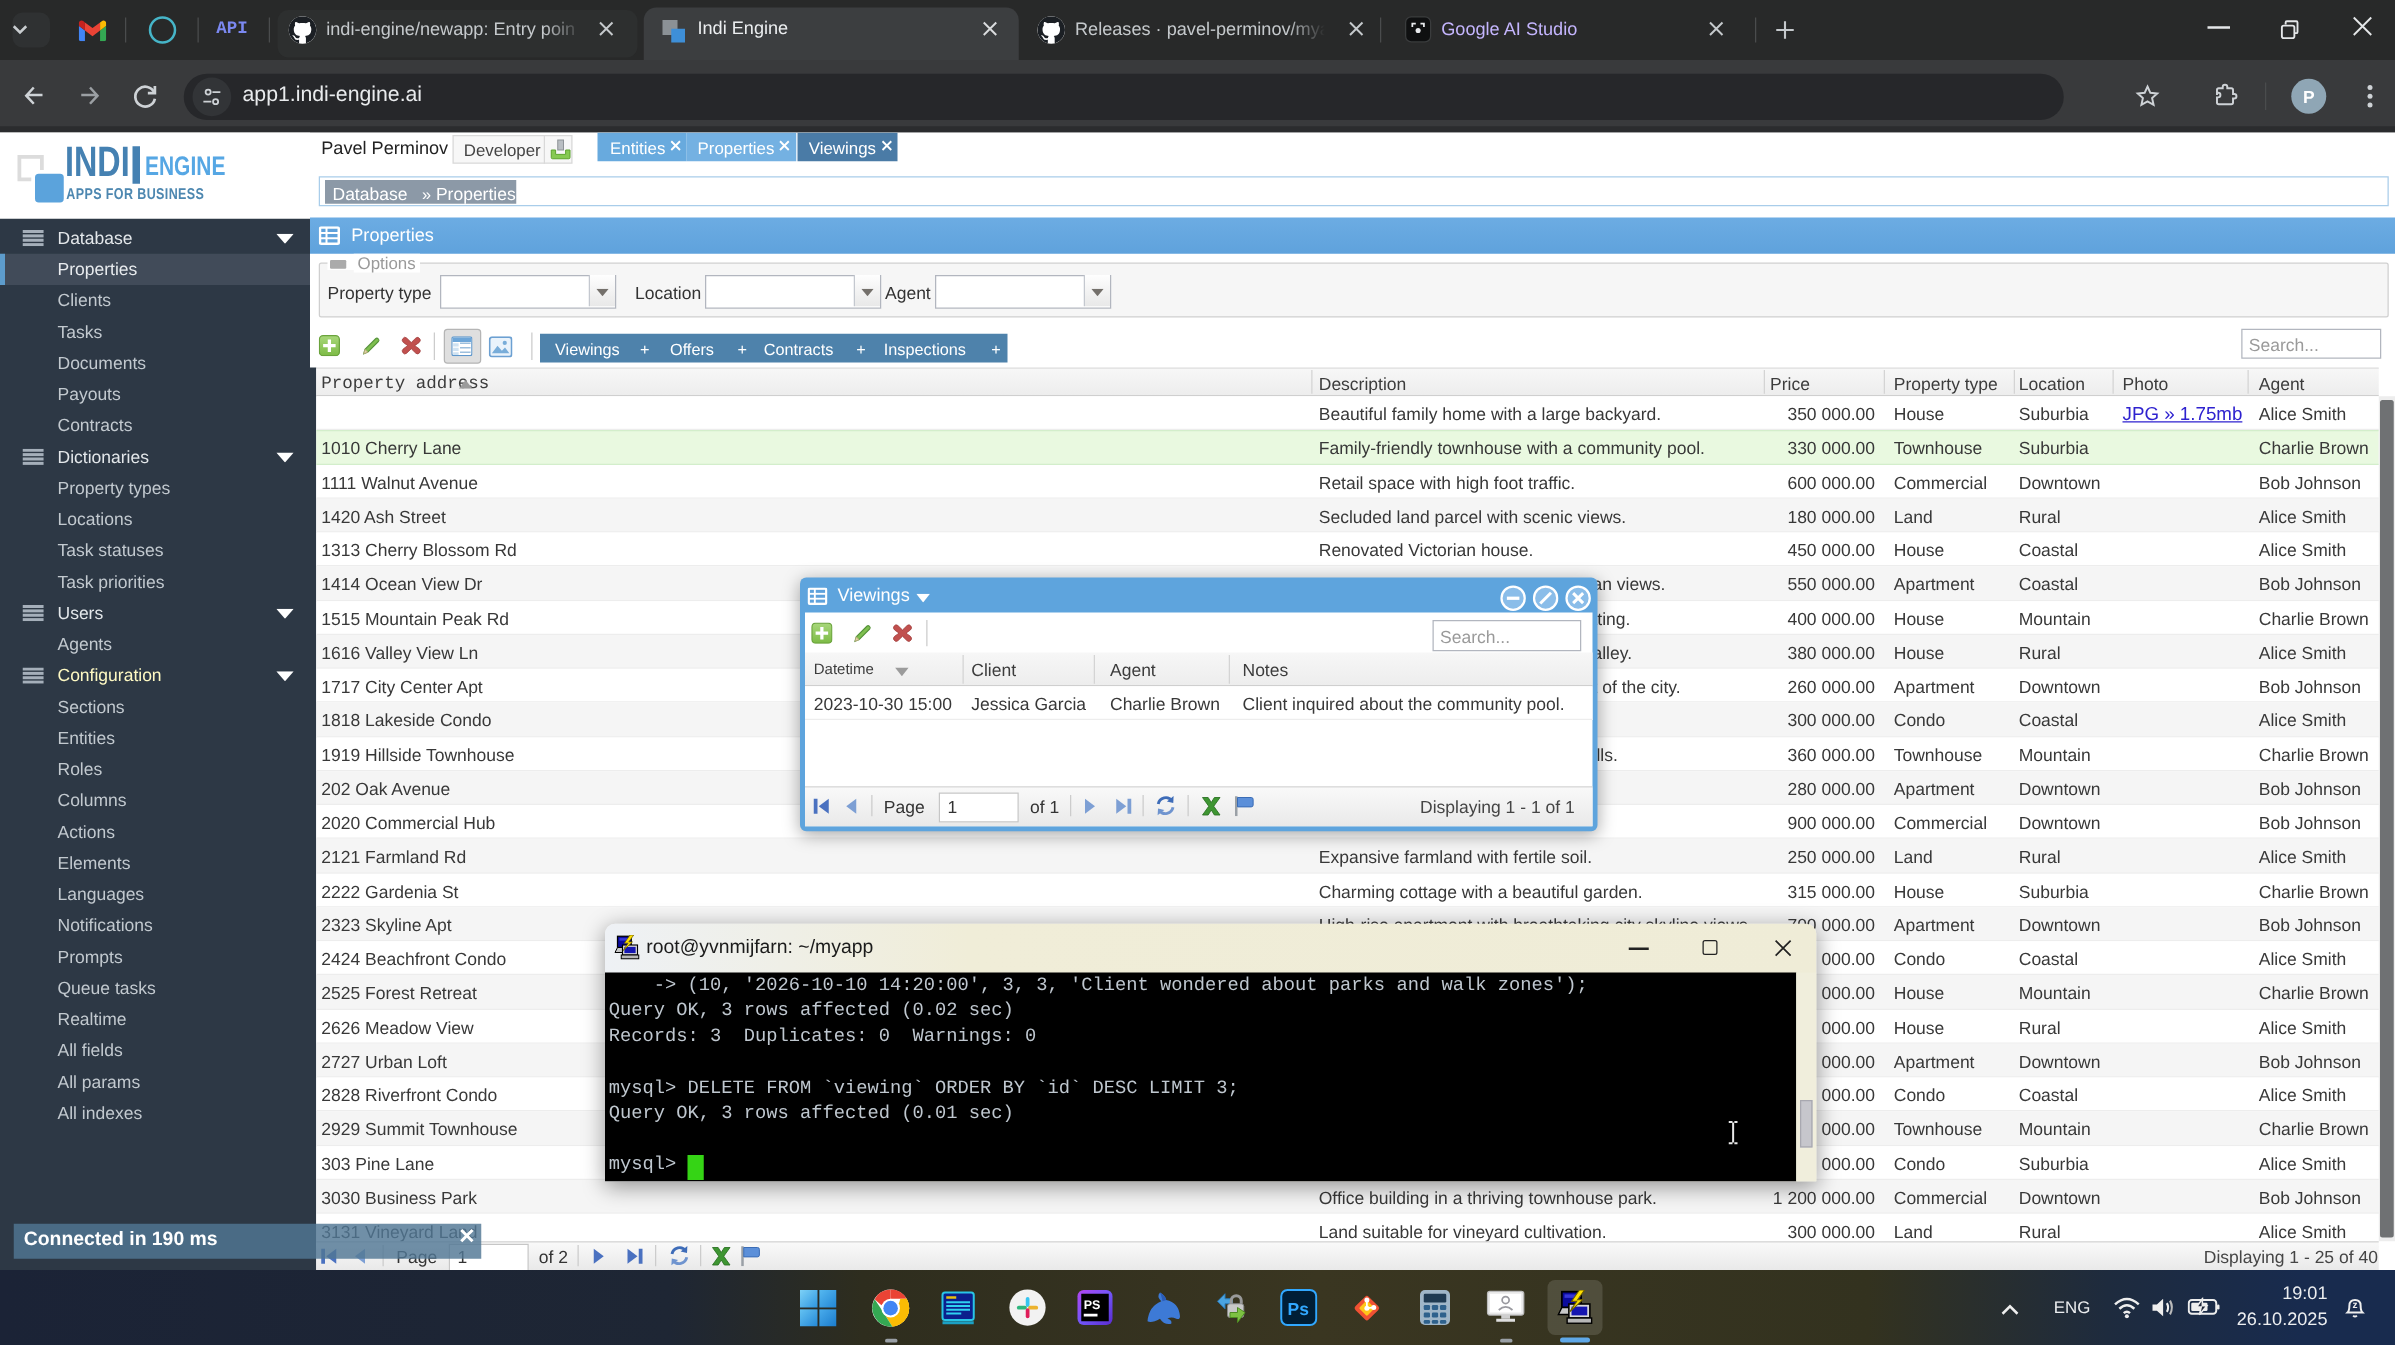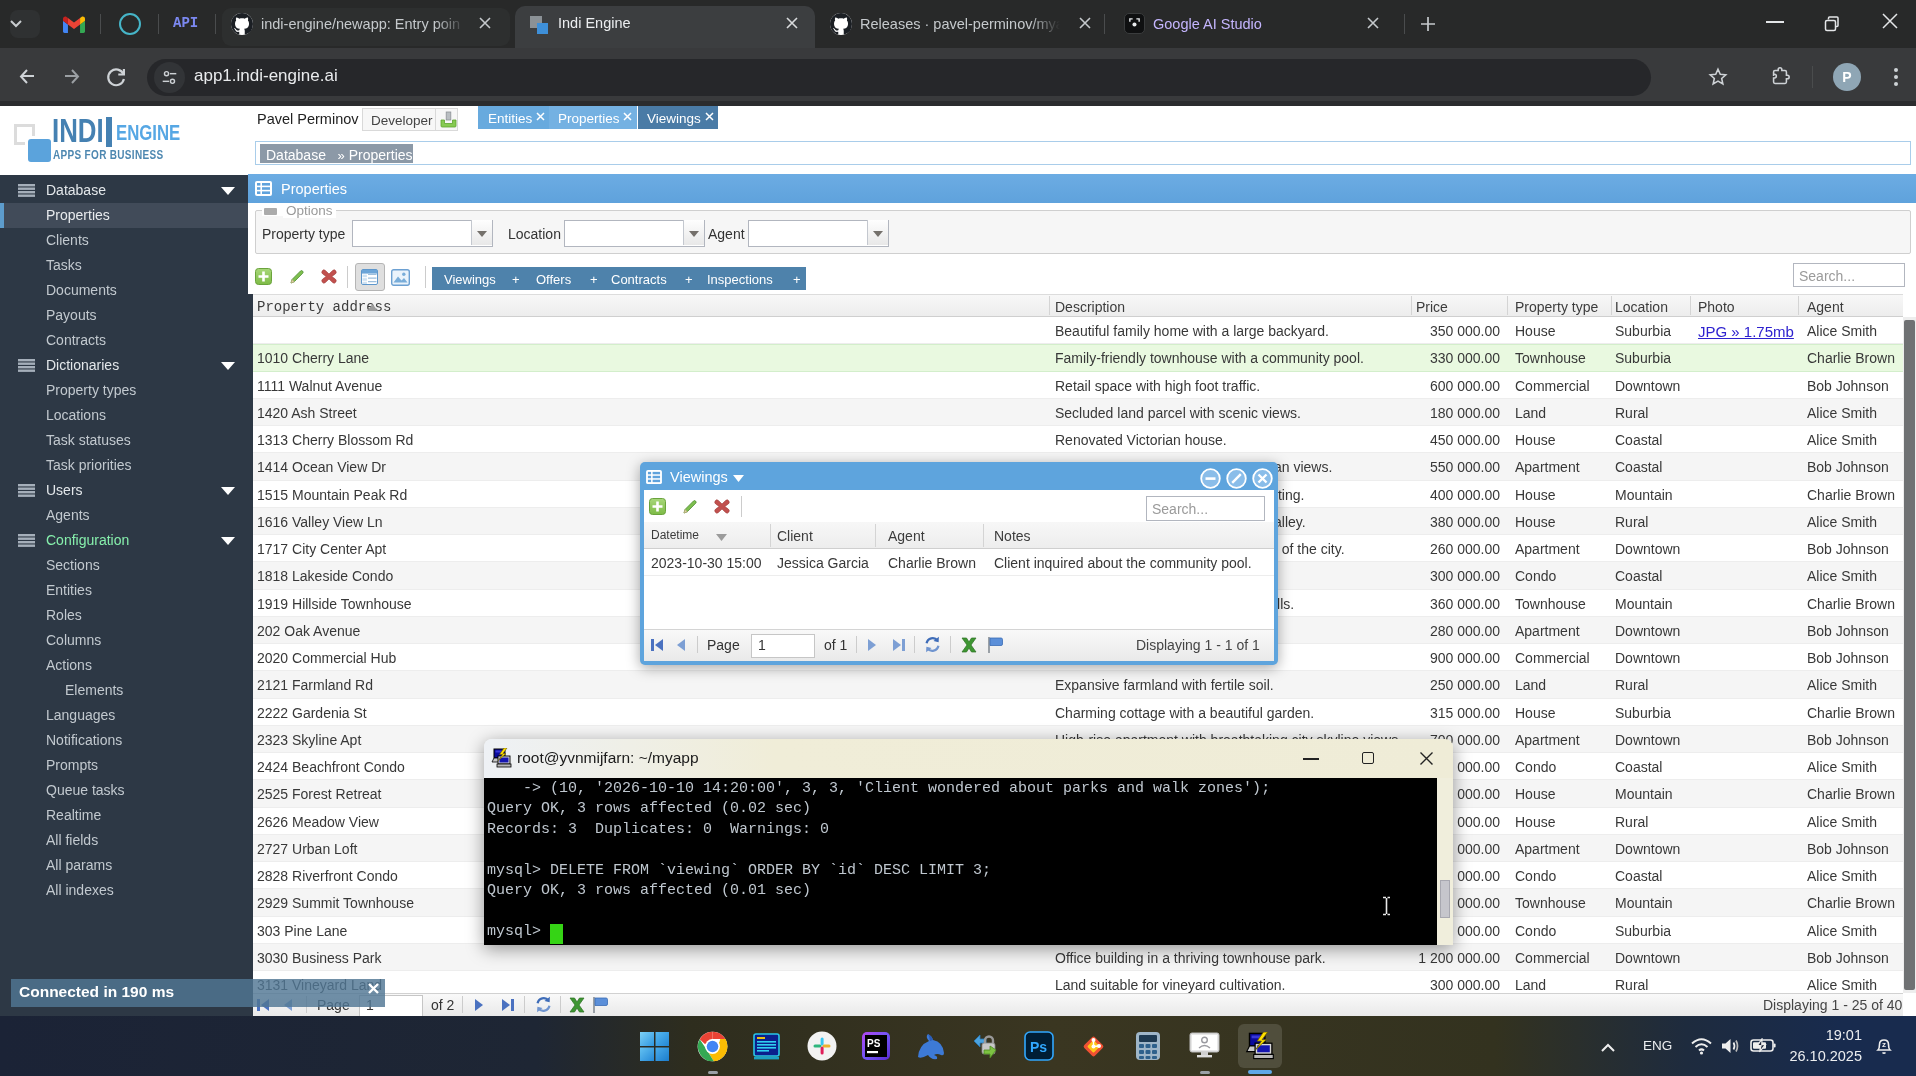--- a/index.html
+++ b/index.html
@@ -234,32 +234,32 @@
         </div>
     <div class="abs" style="left:46px;top:332px;color:#c2c9cf;font-size:14px;">Agents</div>
     <div class="abs" style="left:18px;top:359px;">
           <svg width="17" height="13" viewBox="0 0 17 13">
             <rect x="0" y="0" width="17" height="2.4" fill="#a5afba"></rect>
             <rect x="0" y="3.5" width="17" height="2.4" fill="#a5afba"></rect>
             <rect x="0" y="7" width="17" height="2.4" fill="#a5afba"></rect>
             <rect x="0" y="10.5" width="17" height="2.4" fill="#a5afba"></rect>
           </svg>
         </div>
-    <div class="abs" style="left:46px;top:357px;color:#86efac;font-size:14px;">Configuration</div>
+    <div class="abs" style="left:46px;top:357px;color:#fef9c3;font-size:14px;">Configuration</div>
     <div class="abs" style="left:221px;top:362px;">
           <svg width="14" height="8" viewBox="0 0 14 8">
             <path d="M0 0 L14 0 L7 8 Z" fill="#ffffff"></path>
           </svg>
         </div>
     <div class="abs" style="left:46px;top:382px;color:#c2c9cf;font-size:14px;">Sections</div>
     <div class="abs" style="left:46px;top:407px;color:#c2c9cf;font-size:14px;">Entities</div>
     <div class="abs" style="left:46px;top:432px;color:#c2c9cf;font-size:14px;">Roles</div>
     <div class="abs" style="left:46px;top:457px;color:#c2c9cf;font-size:14px;">Columns</div>
     <div class="abs" style="left:46px;top:482px;color:#c2c9cf;font-size:14px;">Actions</div>
-    <div class="abs" style="left:46px;top:507px;color:#c2c9cf;font-size:14px;margin-left:19px;">Elements</div>
+    <div class="abs" style="left:46px;top:507px;color:#c2c9cf;font-size:14px;">Elements</div>
     <div class="abs" style="left:46px;top:532px;color:#c2c9cf;font-size:14px;">Languages</div>
     <div class="abs" style="left:46px;top:557px;color:#c2c9cf;font-size:14px;">Notifications</div>
     <div class="abs" style="left:46px;top:582px;color:#c2c9cf;font-size:14px;">Prompts</div>
     <div class="abs" style="left:46px;top:607px;color:#c2c9cf;font-size:14px;">Queue tasks</div>
     <div class="abs" style="left:46px;top:632px;color:#c2c9cf;font-size:14px;">Realtime</div>
     <div class="abs" style="left:46px;top:657px;color:#c2c9cf;font-size:14px;">All fields</div>
     <div class="abs" style="left:46px;top:682px;color:#c2c9cf;font-size:14px;">All params</div>
     <div class="abs" style="left:46px;top:707px;color:#c2c9cf;font-size:14px;">All indexes</div>
     </div>
   </div>

